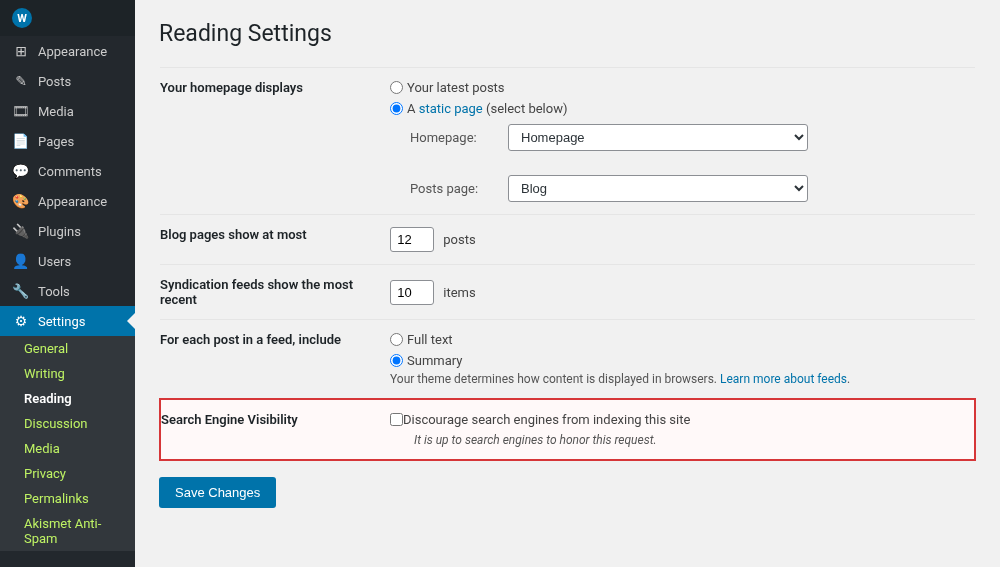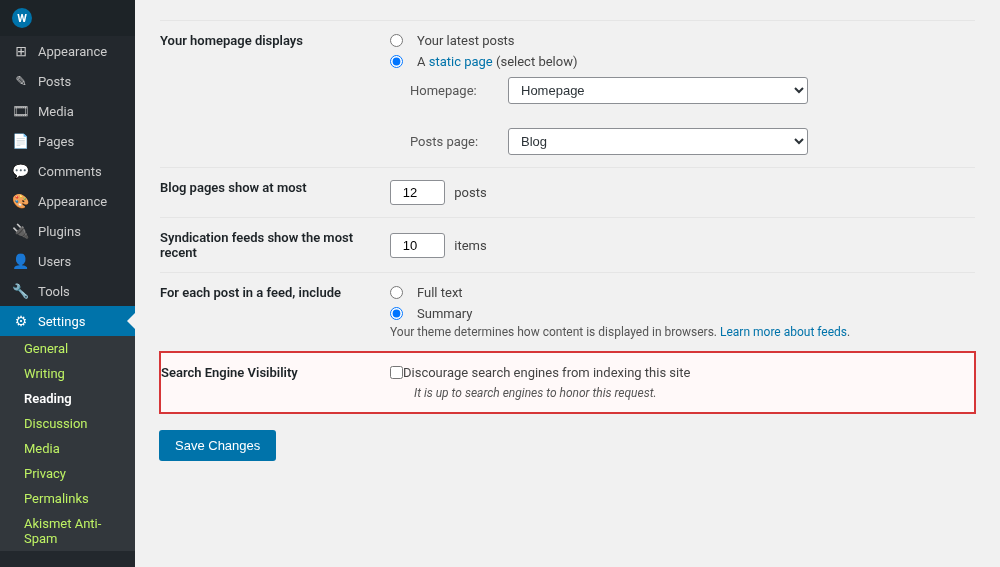--- a/index.html
+++ b/index.html
@@ -85,37 +85,37 @@
       font-weight: 600;
       color: #1d2327;
       padding-right: 20px;
     }
     .settings-table td {
       padding: 12px 10px;
       color: #444;
     }
 
     .radio-group { display: flex; flex-direction: column; gap: 6px; }
-    .radio-row { display: flex; align-items: center; gap: 14px; }
+    .radio-row { display: flex; align-items: center; gap: 4px; }
     .radio-row input[type="radio"] { cursor: pointer; }
     .static-page-indent { padding-left: 20px; margin-top: 8px; display: flex; flex-direction: column; gap: 24px; }
     .static-page-row { display: flex; align-items: center; gap: 8px; }
     .static-page-row label { width: 90px; color: #555; }
     .static-page-row select {
       width: 300px;
       padding: 4px 8px;
       border: 1px solid #8c8f94;
       border-radius: 3px;
       background: #fff;
       color: #2c3338;
       font-size: 13px;
     }
 
     .number-input {
-      width: 55px;
+      width: 44px;
       padding: 4px 2px;
       border: 1px solid #8c8f94;
       border-radius: 3px;
       font-size: 13px;
       text-align: center;
     }
     .inline-label { margin-left: 6px; color: #444; }
 
     .link-blue { color: #0073aa; text-decoration: none; }
 
@@ -212,20 +212,21 @@
         <div class="sub-menu-item">Media</div>
         <div class="sub-menu-item">Privacy</div>
         <div class="sub-menu-item">Permalinks</div>
         <div class="sub-menu-item">Akismet Anti-Spam</div>
       </div>
     </div>
 
 </div>
 
 <div id="main">
+  <h1 class="page-title">Reading Settings</h1>
 
   <table class="settings-table">
     <tbody>
 
       <tr>
         <th>Your homepage displays</th>
         <td>
           <div class="radio-group">
             <div class="radio-row">
               <input type="radio" name="homepage" id="latest" style="">

